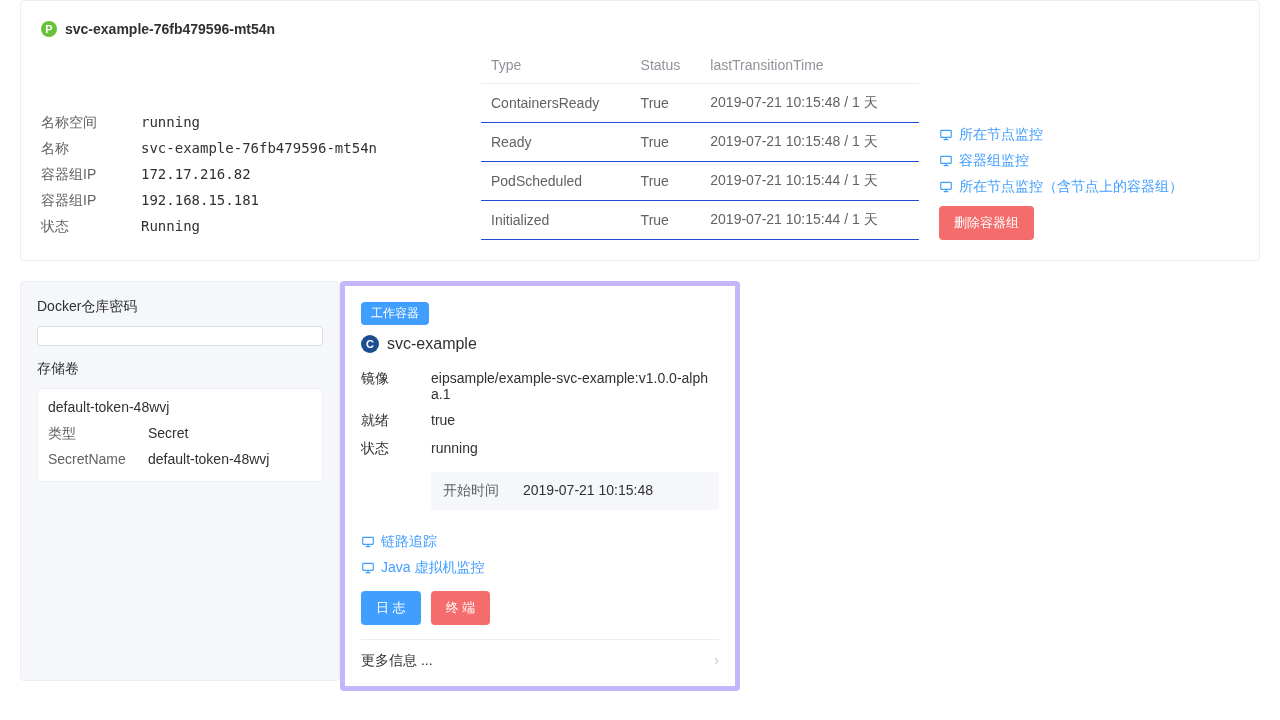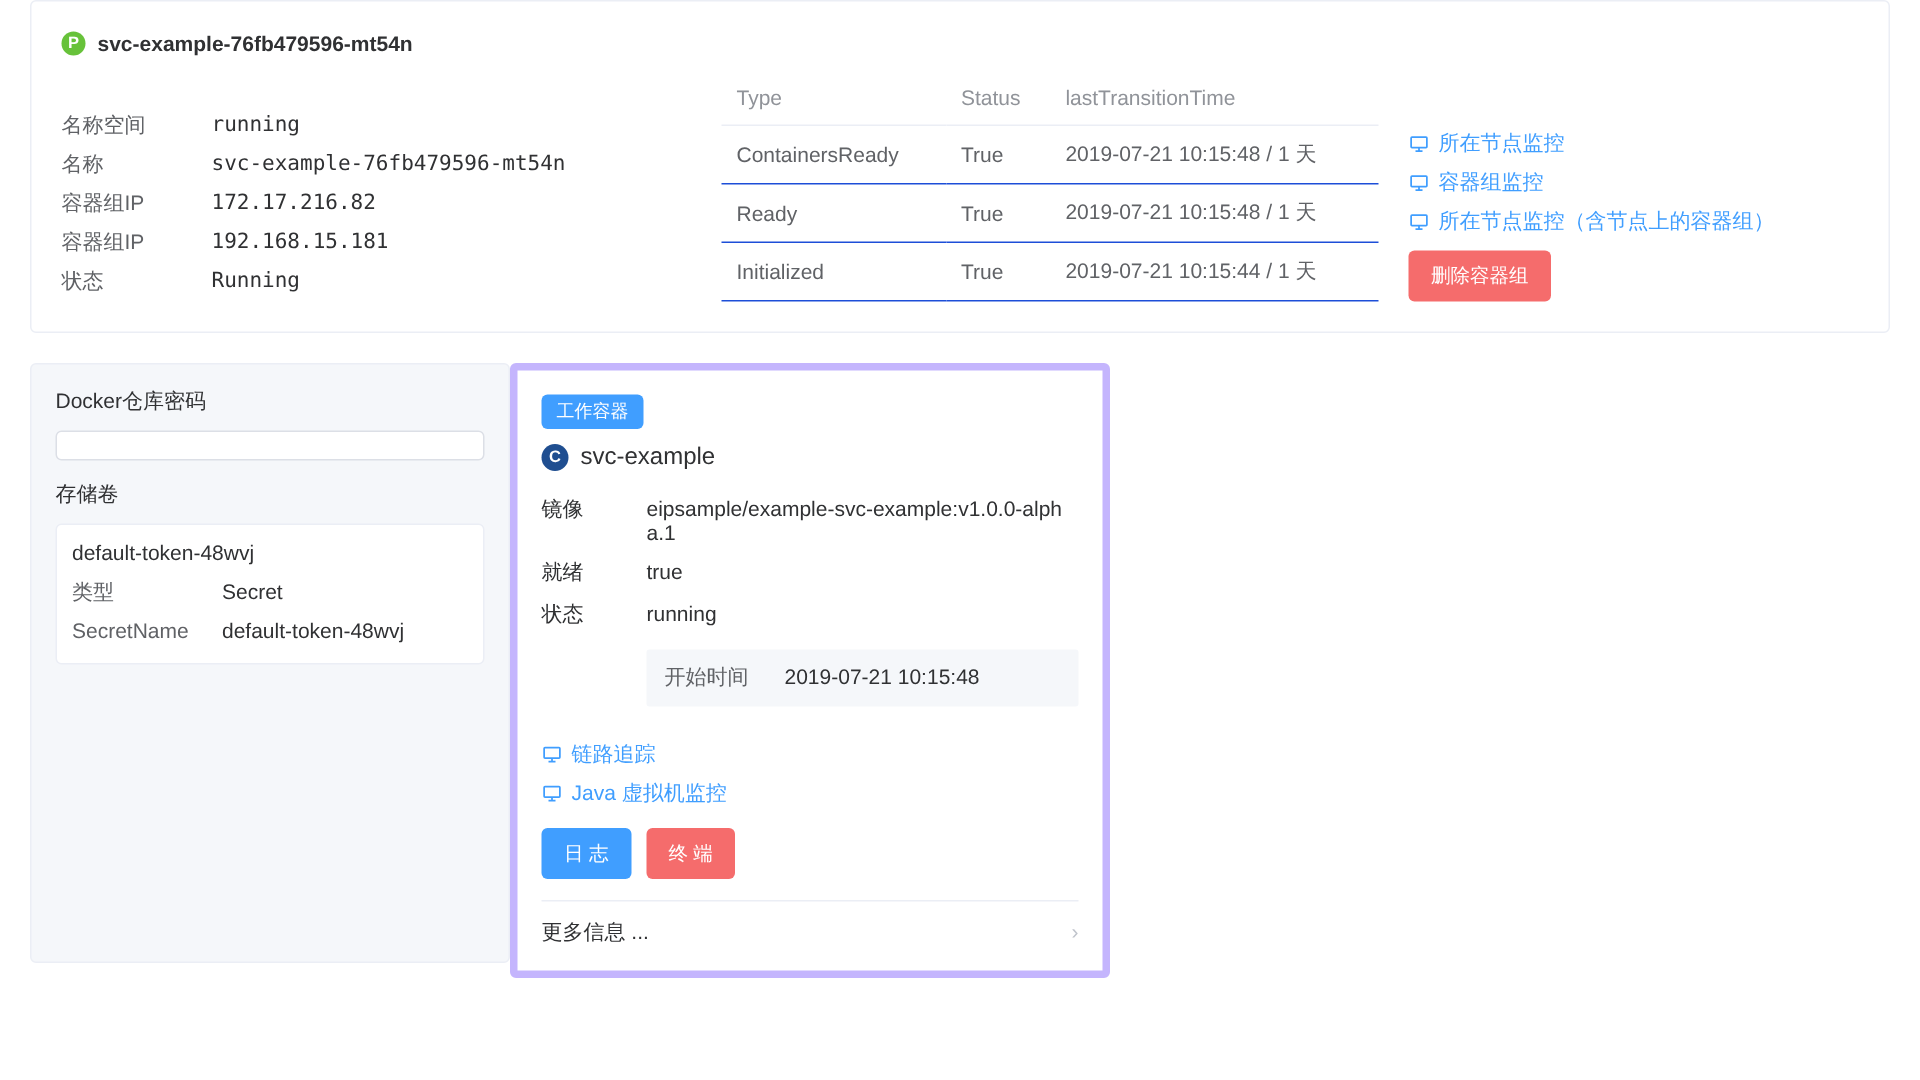--- a/index.html
+++ b/index.html
@@ -92,20 +92,25 @@
                 <td>ContainersReady</td>
                 <td>True</td>
                 <td>2019-07-21 10:15:48 / 1 天</td>
               </tr>
             <tr>
                 <td>Ready</td>
                 <td>True</td>
                 <td>2019-07-21 10:15:48 / 1 天</td>
               </tr>
             <tr>
+                <td>PodScheduled</td>
+                <td>True</td>
+                <td>2019-07-21 10:15:44 / 1 天</td>
+              </tr>
+            <tr>
                 <td>Initialized</td>
                 <td>True</td>
                 <td>2019-07-21 10:15:44 / 1 天</td>
               </tr>
           </tbody>
         </table>
       </div>
       <div class="col-actions actions-stack">
         <a class="link">
           <svg class="mon-icon" viewBox="0 0 24 24" fill="none" stroke="#409eff" stroke-width="2">

